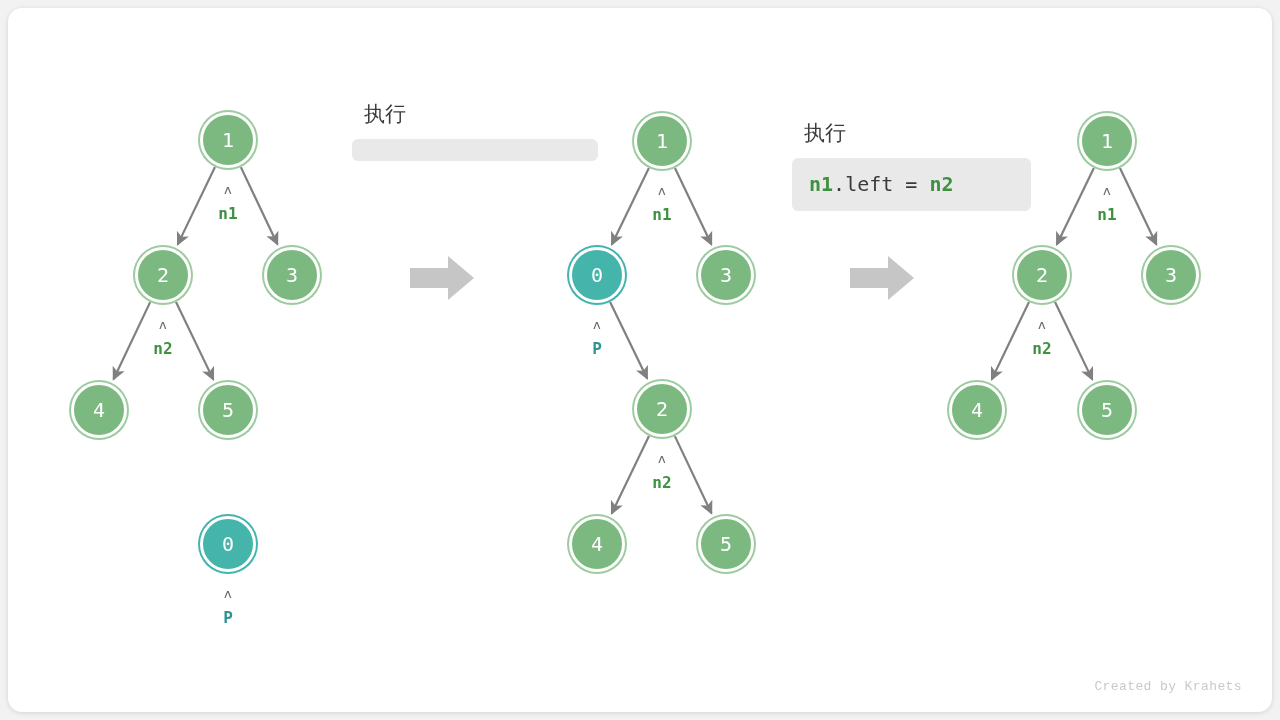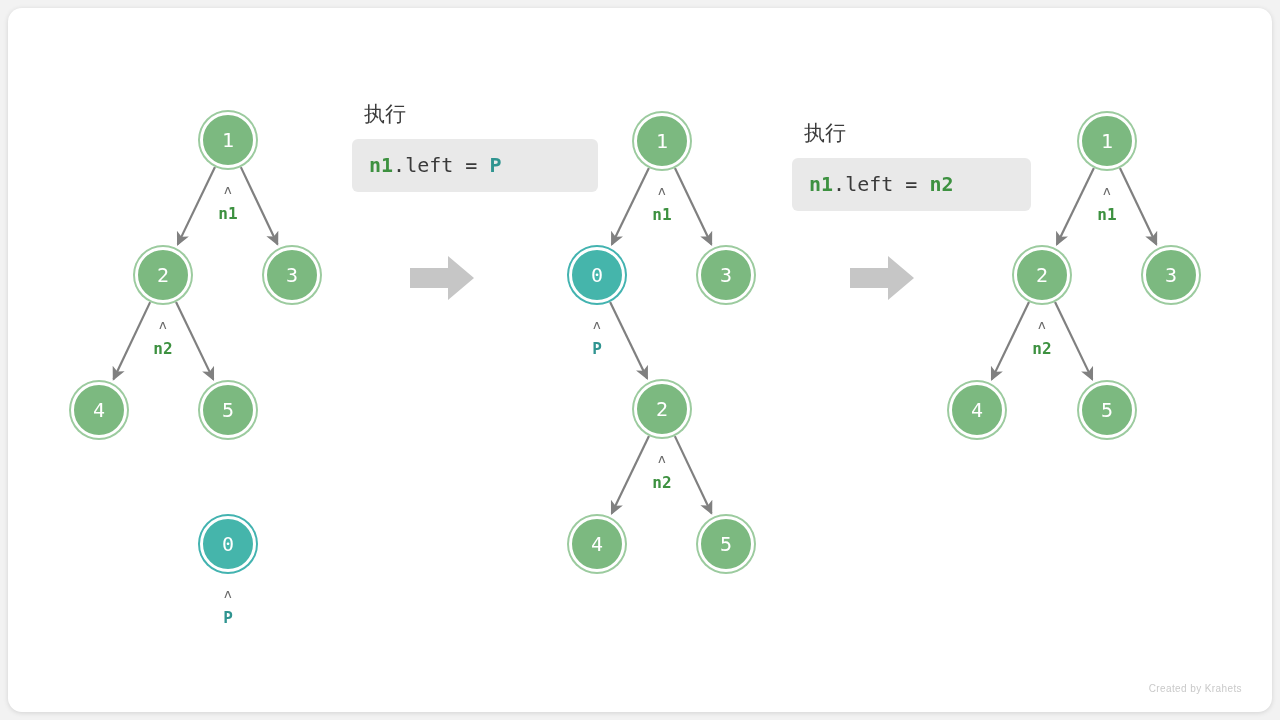--- a/index.html
+++ b/index.html
@@ -79,22 +79,22 @@
     line-height: 1.55;
     color: #3a3a3a;
     white-space: pre;
   }
   .code-box .tokv { color: #3d9140; font-weight: bold; }
   .code-box .tokp { color: #2f9490; font-weight: bold; }
 
   .footer {
     position: absolute;
     right: 30px; bottom: 18px;
-    font-family: Liberation Sans, sans-serif;
-    font-size: 10px;
+    font-family: Liberation Mono, monospace;
+    font-size: 13px;
     color: #c9c9c9;
     letter-spacing: 0.4px;
   }
 </style>
 </head>
 <body>
 
 <div id="card">
   <div id="stage">
     <svg class="layer" id="edge-layer" viewBox="0 0 1264 704">
@@ -179,21 +179,21 @@
         <div class="ptr-label green" style="left: 155px; top: 331px; transform: translateX(-50%);">n2</div>
         <div class="caret" style="left: 216px; top: 579px;">ʌ</div>
         <div class="ptr-label teal" style="left: 220px; top: 600px; transform: translateX(-50%);">P</div>
         <div class="caret" style="left: 650px; top: 176px;">ʌ</div>
         <div class="ptr-label green" style="left: 654px; top: 197px; transform: translateX(-50%);">n1</div>
         <div class="caret" style="left: 585px; top: 310px;">ʌ</div>
         <div class="ptr-label teal" style="left: 589px; top: 331px; transform: translateX(-50%);">P</div>
         <div class="caret" style="left: 650px; top: 444px;">ʌ</div>
         <div class="ptr-label green" style="left: 654px; top: 465px; transform: translateX(-50%);">n2</div>
         <div class="exec-label" style="left: 356px; top: 92px;">执行</div>
-        <div class="code-box" style="left: 344px; top: 131px; width: 212px;"><div><span class="tokv">n1</span><span>.left = </span><span class="tokp">P</span></div></div>
+        <div class="code-box" style="left: 344px; top: 131px; width: 212px;"></div>
         <div class="caret" style="left: 1095px; top: 176px;">ʌ</div>
         <div class="ptr-label green" style="left: 1099px; top: 197px; transform: translateX(-50%);">n1</div>
         <div class="caret" style="left: 1030px; top: 310px;">ʌ</div>
         <div class="ptr-label green" style="left: 1034px; top: 331px; transform: translateX(-50%);">n2</div>
         <div class="exec-label" style="left: 796px; top: 111px;">执行</div>
         <div class="code-box" style="left: 784px; top: 150px; width: 205px;"><div><span class="tokv">n1</span><span>.left = </span><span class="tokv">n2</span></div></div>
       </div>
     <div id="transitions-group">
         <div style="position: absolute; left: 398px; top: 244px;"><svg width="72" height="52" viewBox="0 0 72 52">
             <path d="M4,16 L42,16 L42,4 L68,26 L42,48 L42,36 L4,36 Z" fill="#c6c6c6"></path>

